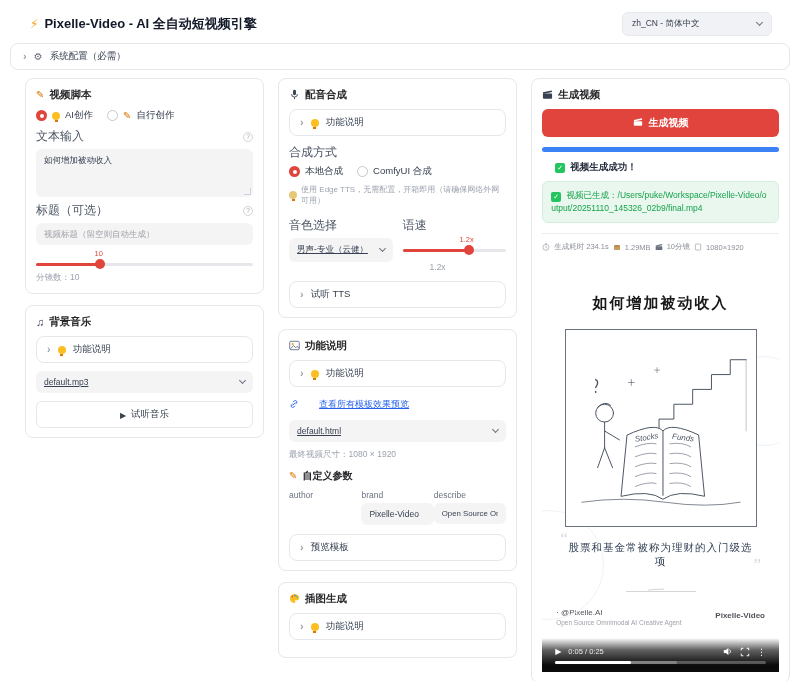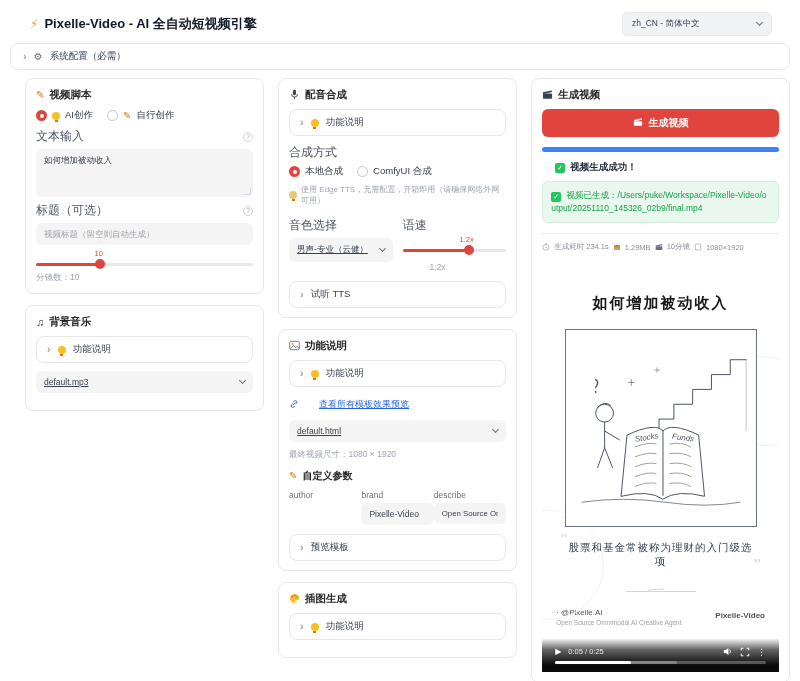--- a/index.html
+++ b/index.html
@@ -195,20 +195,24 @@
           <span>背景音乐</span>
         </div>
         <div class="acc">
           <span class="chev">›</span>
           <span class="bulb"></span>
           <span>功能说明</span>
         </div>
         <div class="gbox dropdown" style="margin-bottom:8px">
           <span>default.mp3</span>
           <span class="dd-chev"></span>
+        </div>
+        <div class="btn-plain">
+          <span class="icon-play-dark"></span>
+          <span>试听音乐</span>
         </div>
       </div>
     </div>
 
     <div class="col2">
 
       <div class="card">
         <div class="card-title">
           <span>
             <svg width="11" height="11" viewBox="0 0 12 12">

